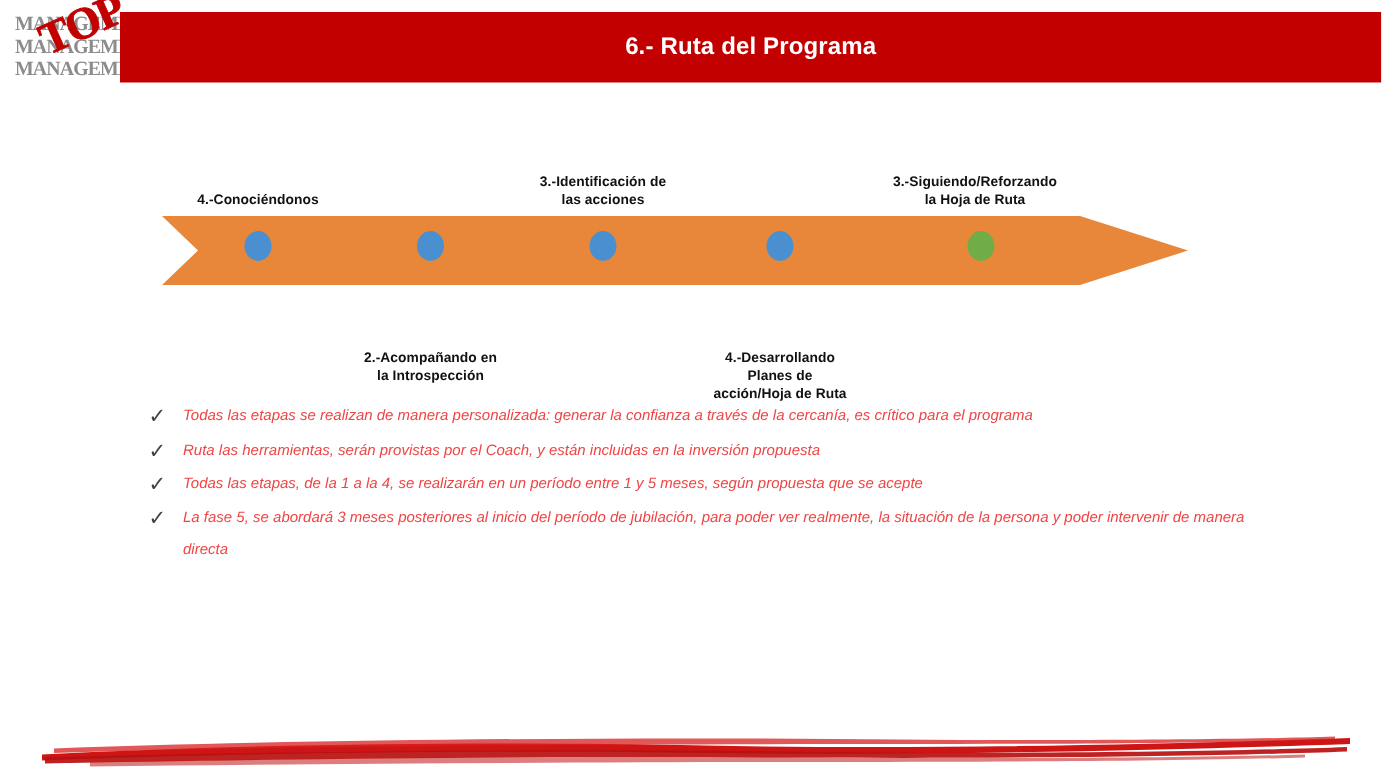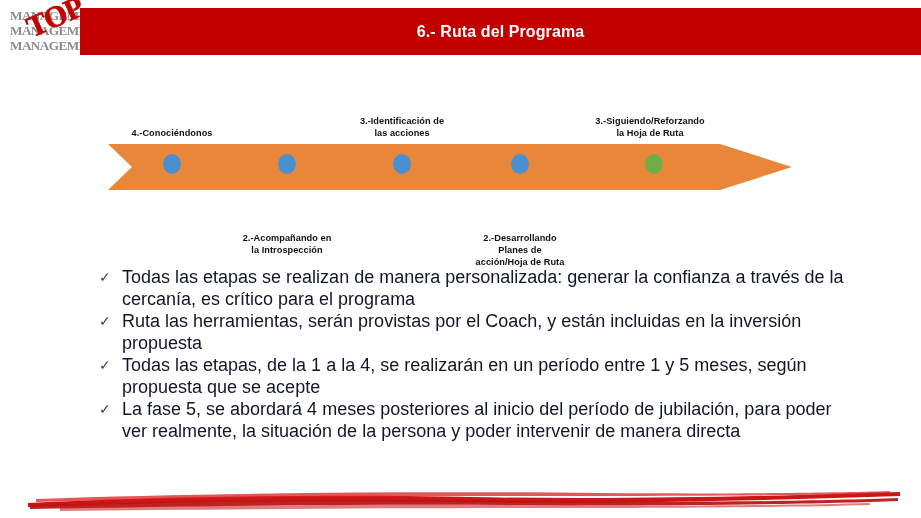--- a/index.html
+++ b/index.html
@@ -135,23 +135,24 @@
     width: 26px;
     color: #404040;
     font-size: 14px;
     line-height: 21.5px;
     text-align: left;
     padding-left: 3px;
     box-sizing: border-box;
   }
   .bullet-text {
     flex: 1 1 auto;
-    font-size: 18px;
+    font-size: 10px;
     line-height: 21.5px;
-    color: #0f172a;
+    color: #ef4444;
+    font-style: italic;
   }
 
   
   .brush {
     position: absolute;
     left: 0;
     top: 472px;
     width: 921px;
     height: 46px;
   }
@@ -184,21 +185,21 @@
     <div class="dot" style="left: 645px; background: rgb(112, 173, 71);"></div>
 
     <div class="label above" style="left:92px; width:160px;">4.-Conociéndonos</div>
 
     <div class="label below" style="left:207px; width:160px;">2.-Acompañando en
 la Introspección</div>
 
     <div class="label above" style="left:322px; width:160px;">3.-Identificación de
 las acciones</div>
 
-    <div class="label below" style="left:440px; width:160px;">2.-Desarrollando
+    <div class="label below" style="left:440px; width:160px;">4.-Desarrollando
 Planes de
 acción/Hoja de Ruta</div>
 
     <div class="label above" style="left:570px; width:160px;">3.-Siguiendo/Reforzando
 la Hoja de Ruta</div>
   </div>
 
   <div class="bullets">
     <div class="bullet">
       <span class="check">✓</span>
@@ -207,21 +208,21 @@
     <div class="bullet">
       <span class="check">✓</span>
       <span class="bullet-text">Ruta las herramientas, serán provistas por el Coach, y están incluidas en la inversión propuesta</span>
     </div>
     <div class="bullet">
       <span class="check">✓</span>
       <span class="bullet-text">Todas las etapas, de la 1 a la 4, se realizarán en un período entre 1 y 5 meses, según propuesta que se acepte</span>
     </div>
     <div class="bullet">
       <span class="check">✓</span>
-      <span class="bullet-text">La fase 5, se abordará 4 meses posteriores al inicio del período de jubilación, para poder ver realmente, la situación de la persona y poder intervenir de manera directa</span>
+      <span class="bullet-text">La fase 5, se abordará 3 meses posteriores al inicio del período de jubilación, para poder ver realmente, la situación de la persona y poder intervenir de manera directa</span>
     </div>
   </div>
 
   <svg class="brush" viewBox="0 0 921 46">
     <path d="M28,31 C160,24 330,22 470,25 C620,28 780,24 900,20 L900,24 C780,28 620,32 470,30 C330,28 160,30 28,35 Z" fill="#CE1515"></path>
     <path d="M30,33 C180,29 360,27 520,29 C680,31 820,29 898,26 L898,29 C820,32 680,34 520,33 C360,32 180,34 30,37 Z" fill="#B81010" opacity="0.92"></path>
     <path d="M36,27 C200,21 420,19 600,21 C720,22 830,21 890,19 L890,21 C830,23 720,24 600,24 C420,24 200,25 36,30 Z" fill="#D82020" opacity="0.75"></path>
     <path d="M60,36 C220,33 420,32 560,33 C700,34 800,33 870,31 L870,33 C800,35 700,36 560,36 C420,36 220,37 60,39 Z" fill="#C01414" opacity="0.55"></path>
   </svg>
 

